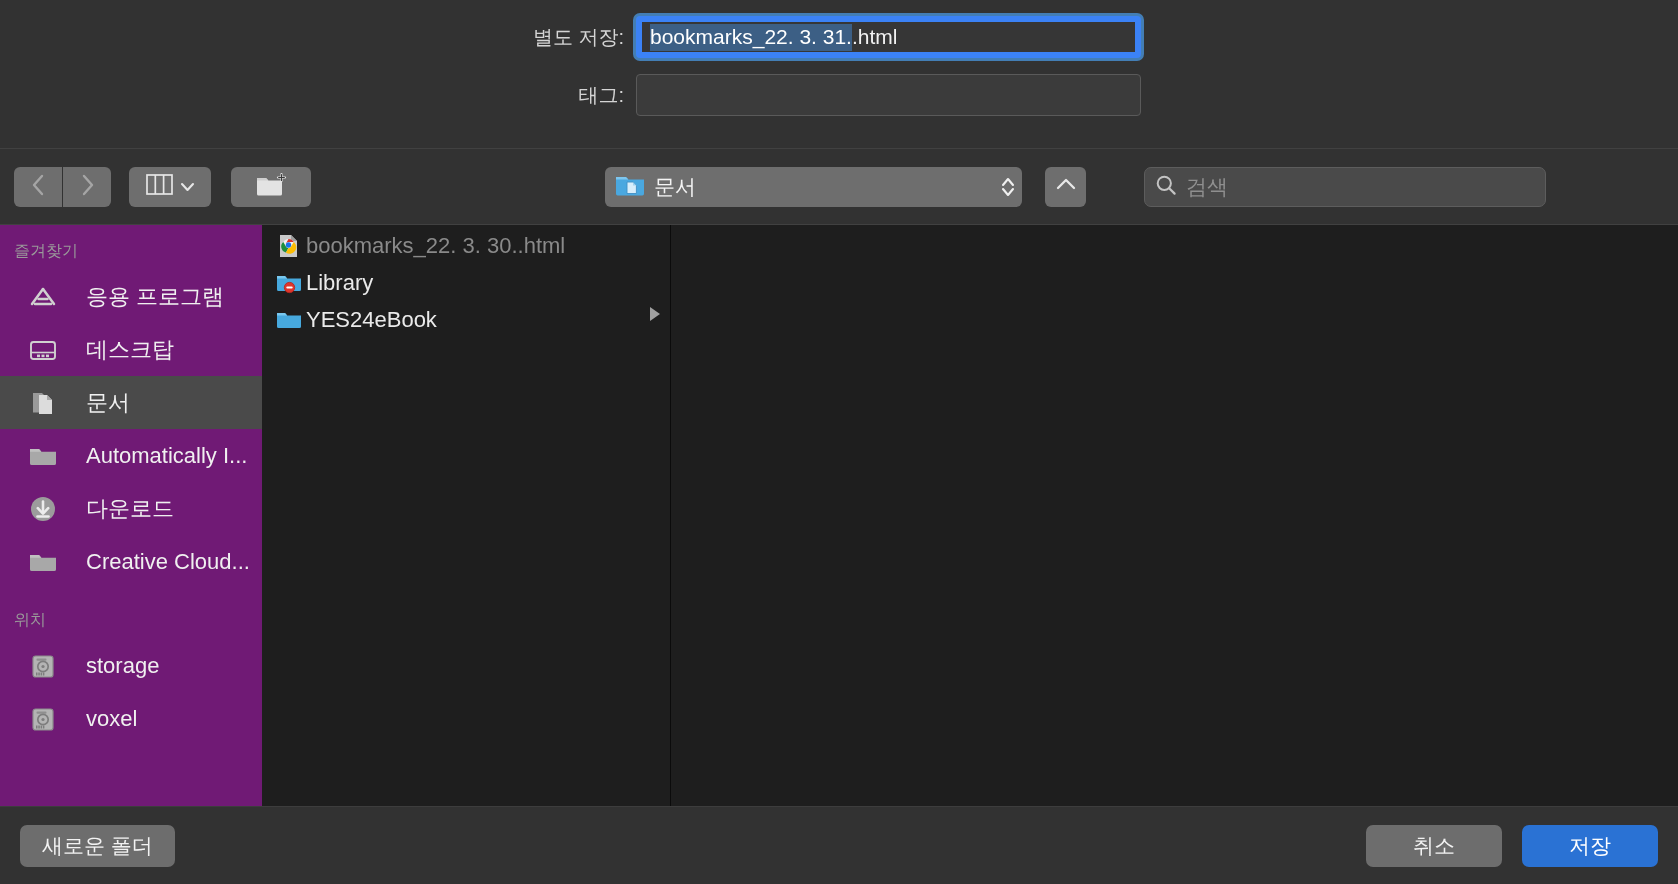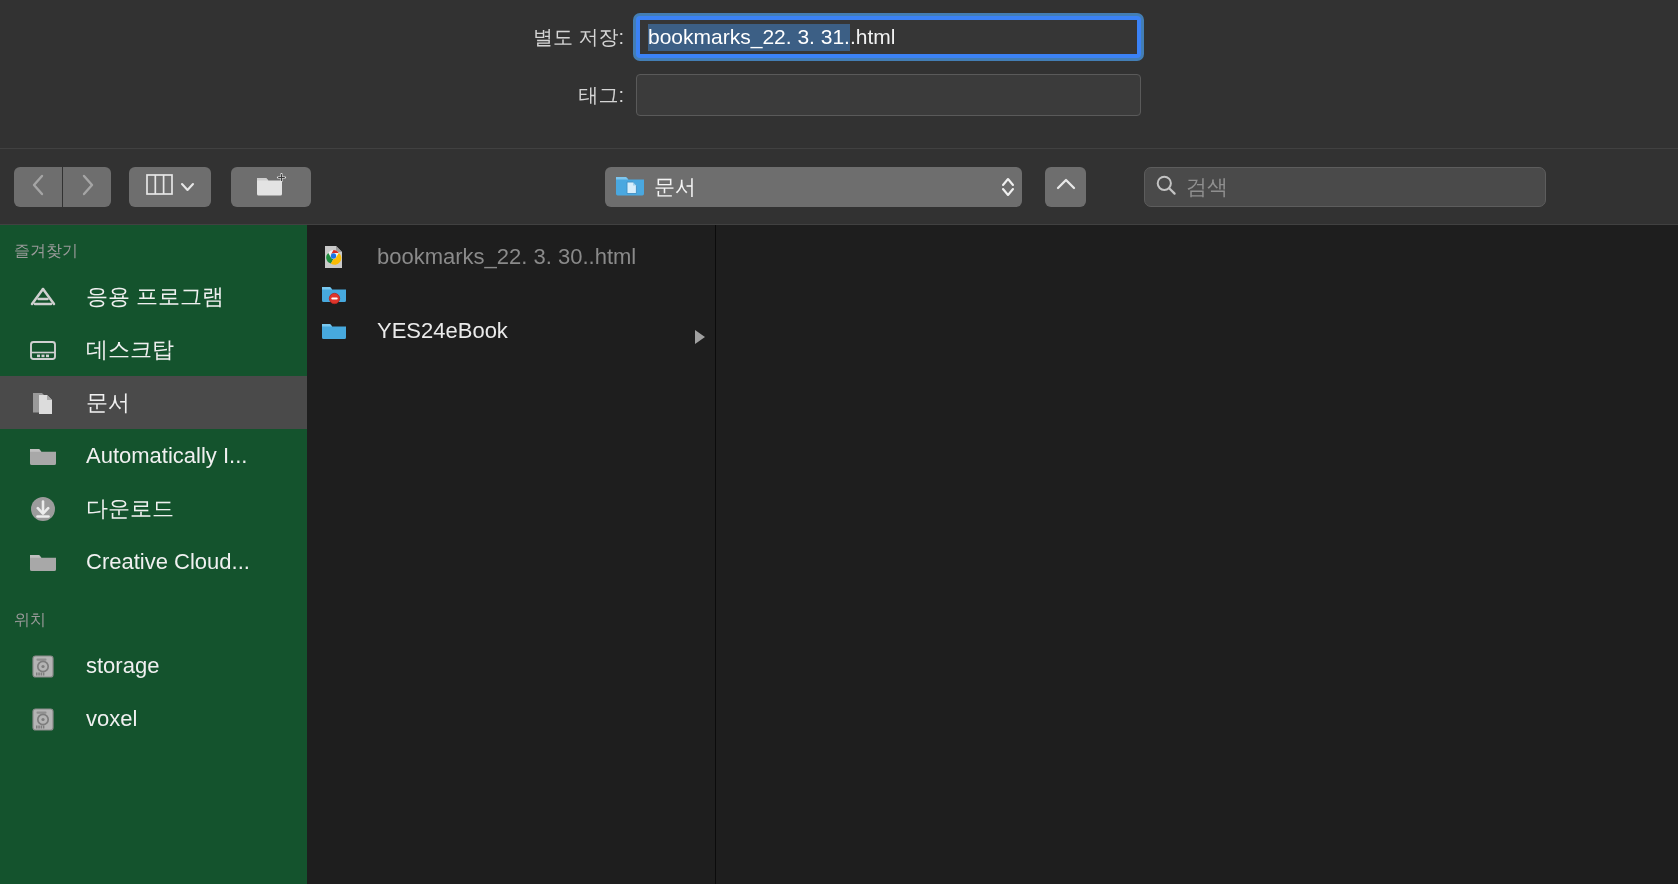--- a/index.html
+++ b/index.html
@@ -46,21 +46,21 @@
     border: 1px solid #5a5a5a;
     border-radius: 4px;
     display: flex;
     align-items: center;
     padding: 0 8px;
     font-size: 21px;
     color: #f2f2f2;
     position: relative;
   }
   .field-box.focused {
-    border: 4px solid #3b82f6;
+    border: 6px solid #3b82f6;
     box-shadow: 0 0 0 3px rgba(70,140,205,0.85);
     background: #363636;
   }
   .sel-text {
     background: #3c5f85;
     color: #ffffff;
     padding: 1px 0 2px 0;
   }
   .plain-text { color: #f2f2f2; }
 
@@ -125,22 +125,22 @@
   .body {
     flex: 1 1 auto;
     display: flex;
     border-top: 1px solid #414141;
     overflow: hidden;
     background: #1e1e1e;
   }
 
   
   .sidebar {
-    width: 307px;
-    background: #14532d;
+    width: 262px;
+    background: #701a75;
     flex: 0 0 auto;
     padding-top: 10px;
     overflow: hidden;
     position: relative;
   }
   .sb-header {
     font-size: 16px;
     color: #9a9a9a;
     padding: 6px 0 8px 14px;
     font-weight: 400;
@@ -165,23 +165,23 @@
     background: #1e1e1e;
     border-right: 1px solid #0b0b0b;
     padding-top: 8px;
     position: relative;
   }
   .col-1 { width: 409px; flex: 0 0 auto; }
   .col-2 { flex: 1 1 auto; border-right: none; }
   .row {
     height: 37px;
     display: flex;
-    align-items: flex-end;
+    align-items: flex-start;
     padding: 0 10px 0 14px;
-    gap: 30px;
+    gap: 4px;
     font-size: 22px;
     color: #eaeaea;
   }
   .row.dim { color: #8a8a8a; }
   .row .name { flex: 1 1 auto; white-space: nowrap; overflow: hidden; }
   .disclosure {
     width: 0; height: 0;
     border-left: 10px solid #a0a0a0;
     border-top: 7px solid transparent;
     border-bottom: 7px solid transparent;
@@ -464,32 +464,39 @@
 
         <div class="row">
           <span class="row-ico">
             <svg width="26" height="26" viewBox="0 0 26 26">
               <path d="M1 6 h8 l2.2 2.5 h13.8 v11 a1.5 1.5 0 0 1 -1.5 1.5 h-21 a1.5 1.5 0 0 1 -1.5 -1.5 z" fill="#47a9de"></path>
               <path d="M1 6 h8 l2.2 2.5 h-10.2 z" fill="#79c8ef"></path>
               <circle cx="13.5" cy="17.5" r="5.2" fill="#e0352b" stroke="#b3261e" stroke-width="0.8"></circle>
               <rect x="10.3" y="16.5" width="6.4" height="2.1" rx="1" fill="#ffffff"></rect>
             </svg>
           </span>
+          <span class="name">Library</span>
         </div>
 
         <div class="row">
           <span class="row-ico">
             <svg width="26" height="26" viewBox="0 0 26 26">
               <path d="M1 6 h8 l2.2 2.5 h13.8 v11 a1.5 1.5 0 0 1 -1.5 1.5 h-21 a1.5 1.5 0 0 1 -1.5 -1.5 z" fill="#47a9de"></path>
               <path d="M1 6 h8 l2.2 2.5 h-10.2 z" fill="#79c8ef"></path>
             </svg>
           </span>
           <span class="name">YES24eBook</span>
           <span class="disclosure"></span>
         </div>
       </div>
 
       <div class="col col-2"></div>
     </div>
   </div>
 
+  <div class="footer">
+    <div class="btn btn-grey">새로운 폴더</div>
+    <div class="spacer"></div>
+    <div class="btn btn-grey" style="width:136px;">취소</div>
+    <div class="btn btn-blue" style="width:136px;">저장</div>
+  </div>
 
 </div>
 
 </body></html>

